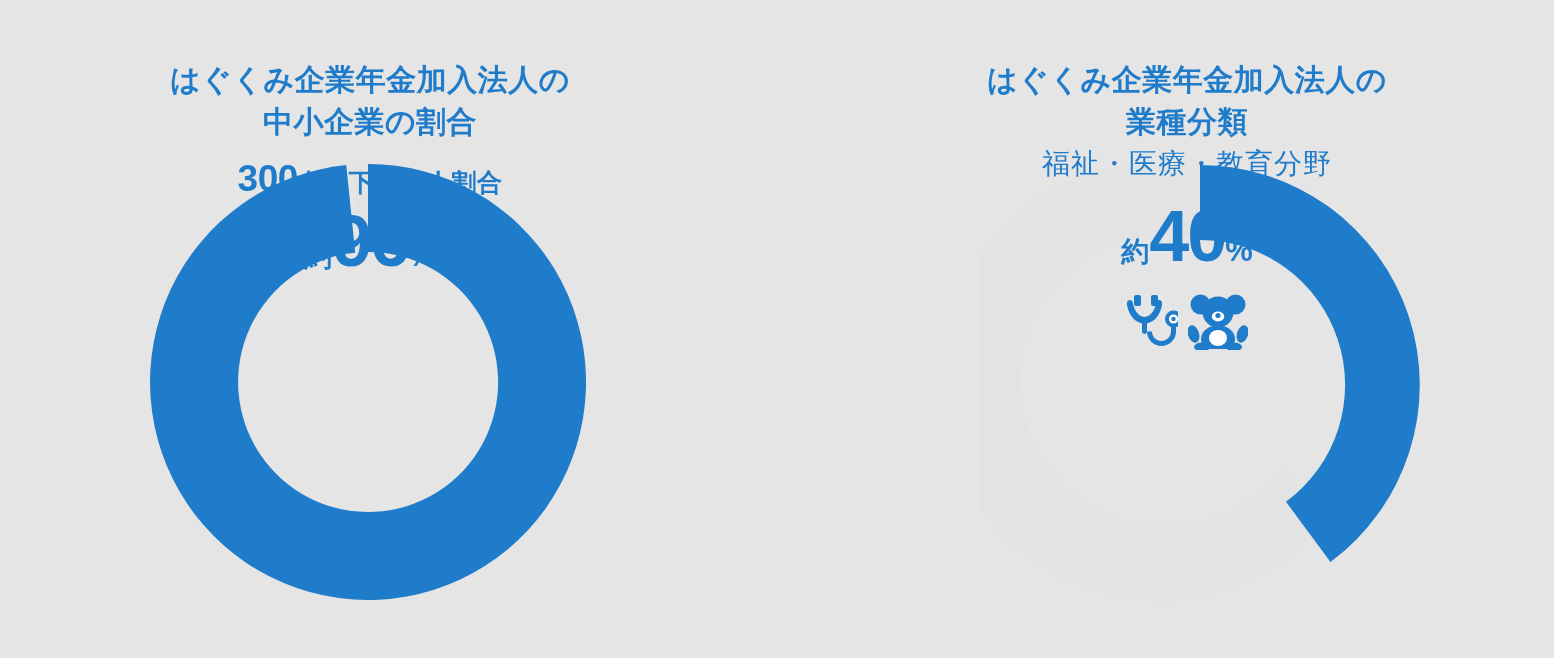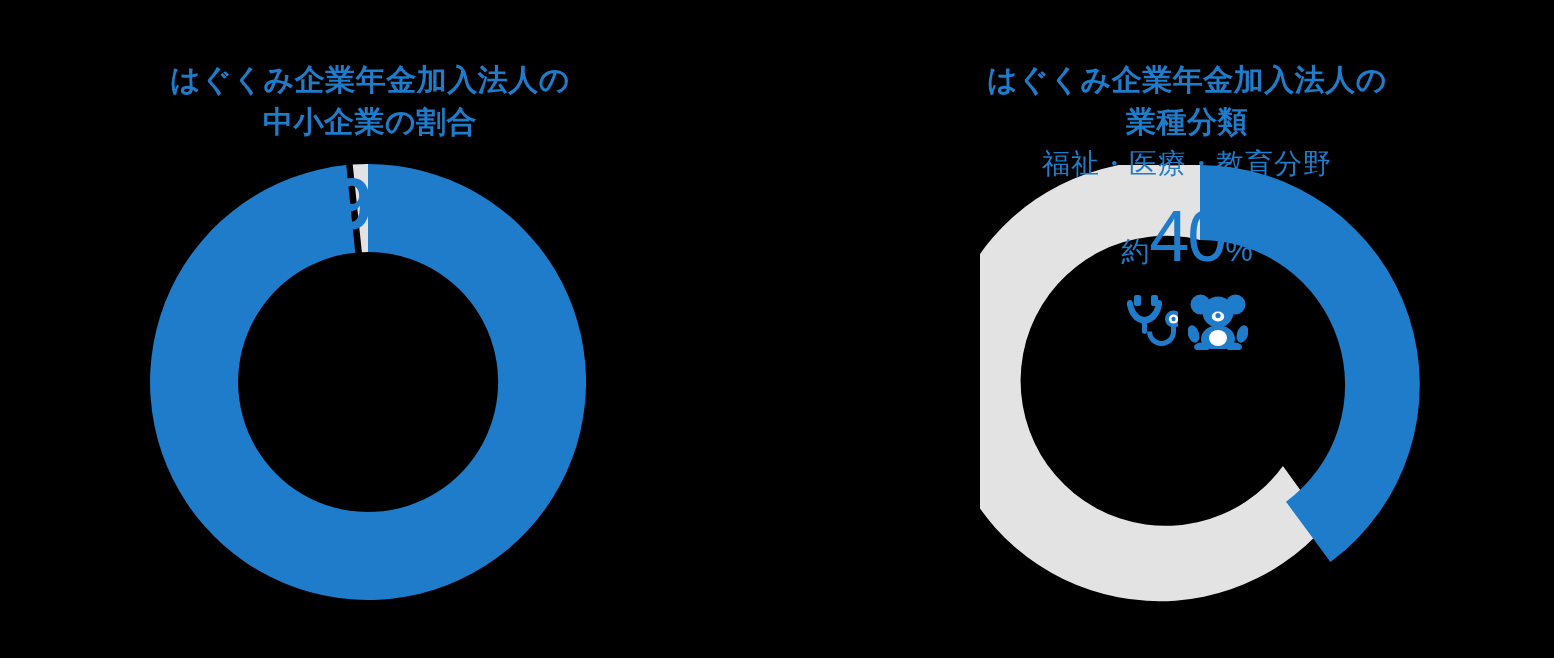--- a/index.html
+++ b/index.html
@@ -11,21 +11,21 @@
   body {
     width: 1554px;
     height: 658px;
     font-family: "Liberation Sans", "DejaVu Sans", sans-serif;
     overflow: hidden;
   }
   .board {
     position: relative;
     width: 1554px;
     height: 658px;
-    background: #000000;
+    background: #e5e5e5;
   }
 
   .panel {
     position: absolute;
     top: 0;
     height: 658px;
   }
   .panel-left  { left: 0px;   width: 740px; }
   .panel-right { left: 820px; width: 734px; }
 
@@ -91,21 +91,21 @@
     color: #1f7cca;
     font-weight: 400;
     font-size: 28px;
     letter-spacing: 1px;
     white-space: nowrap;
     line-height: 1;
   }
   .r-big {
     margin-top: 22px;
     color: #1f7cca;
-    font-weight: 400;
+    font-weight: 700;
     white-space: nowrap;
     line-height: 1;
     text-align: center;
   }
   .r-approx { font-size: 28px; }
   .r-value  { font-size: 72px; letter-spacing: -2px; }
   .r-pct    { font-size: 31px; }
 
   .icon-row {
     margin-top: 22px;
@@ -137,20 +137,23 @@
 
         <path fill="#1F7CCA" d="M 218 0
                  A 218 218 0 1 1 196.27 1.09
                  L 205.23 88.64
                  A 130 130 0 1 0 218 88
                  Z"></path>
       </svg>
     </div>
 
     <div class="center-block c-left">
+      <div class="label-line">
+        <span class="label-num">300</span><span class="label-jp">名以下の法人割合</span>
+      </div>
       <div class="big-line">
         <span class="big-approx">約</span><span class="big-value">96</span><span class="big-pct">%</span>
       </div>
     </div>
   </section>
 
   <section class="panel panel-right">
 
     <h2 class="panel-title">はぐくみ企業年金加入法人の
 業種分類</h2>

